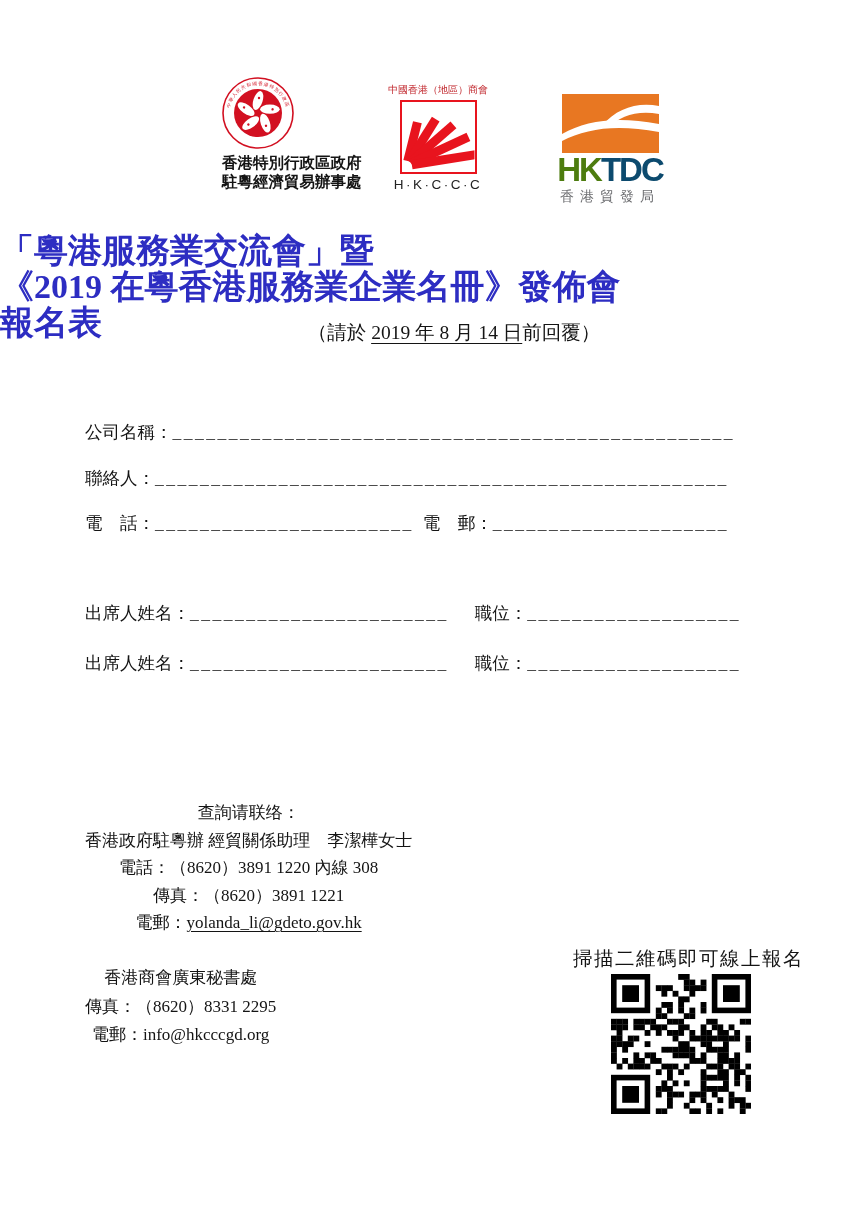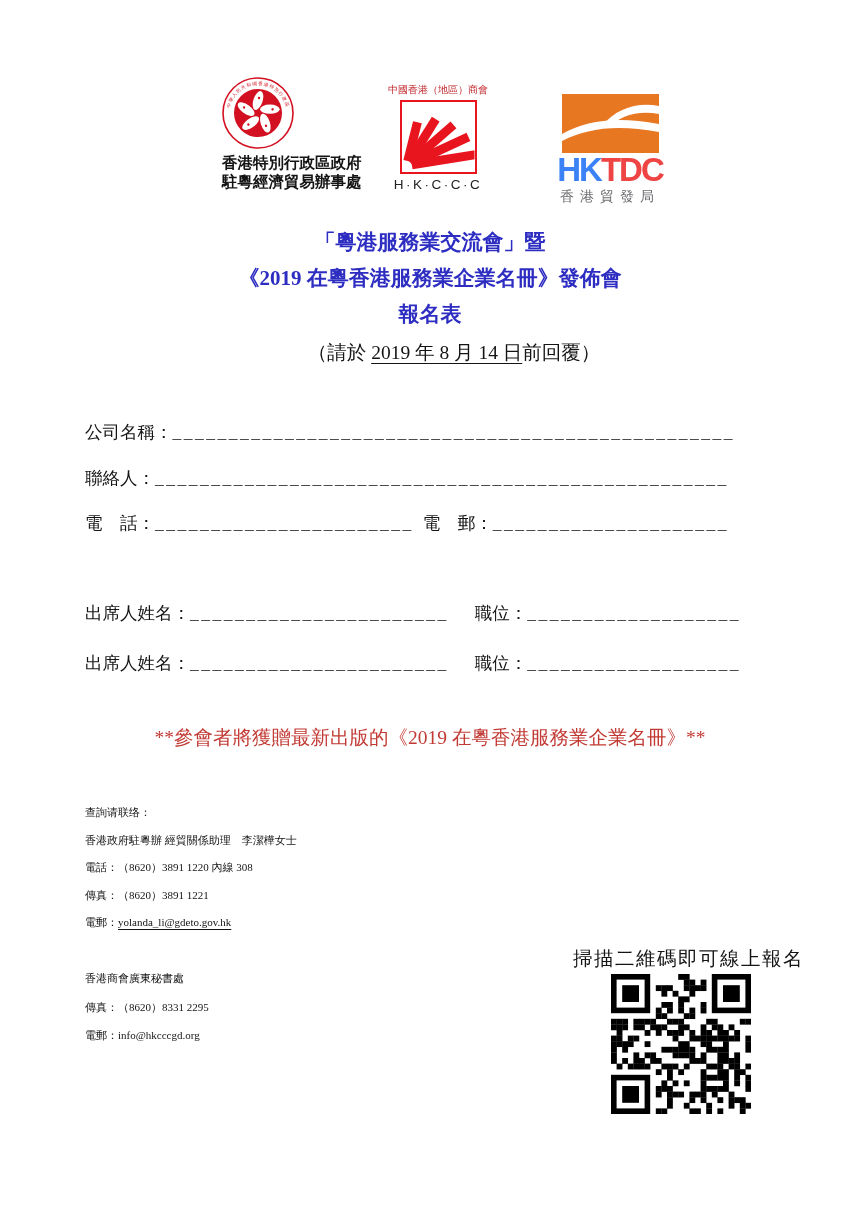--- a/index.html
+++ b/index.html
@@ -16,41 +16,41 @@
   .gov-name{font-size:15.5px;font-weight:bold;line-height:18.5px;margin-top:4px;white-space:nowrap;margin-left:32px;}
   .hkccc-logo{left:386px;top:83px;width:104px;}
   .hkccc-top{font-size:10px;color:#c1272d;white-space:nowrap;}
   .hkccc-logo svg{display:block;margin:3px auto 0;}
   .hkccc-bottom{font-size:13.5px;letter-spacing:2.5px;margin-top:3px;color:#222;
     font-family:"Liberation Sans","DejaVu Sans",sans-serif;white-space:nowrap;}
   .hktdc-logo{left:556px;top:94px;width:108px;}
   .hktdc-logo svg{display:block;margin:0 auto;}
   .hktdc-word{font-family:"Liberation Sans","DejaVu Sans",sans-serif;font-weight:bold;
     font-size:33px;letter-spacing:-2px;line-height:30px;margin-top:2px;white-space:nowrap;}
-  .hktdc-hk{color:#3b82f6;}
-  .hktdc-tdc{color:#ef4444;}
+  .hktdc-hk{color:#4d7c0f;}
+  .hktdc-tdc{color:#0c4a6e;}
   .hktdc-cn{color:#6d6e71;font-size:14px;letter-spacing:6px;margin-top:3px;white-space:nowrap;
     font-family:Liberation Serif, serif;text-align:center;}
 
   
-  .title-line{left:0;right:0;text-align:center;font-size:21px;font-weight:bold;color:#2d2dc2;white-space:nowrap;}
+  .title-line{left:0;right:0;text-align:left;font-size:34px;font-weight:bold;color:#2d2dc2;white-space:nowrap;}
   .reply-line{left:0;right:0;text-align:center;font-size:19.5px;color:#141414;white-space:nowrap;}
   .u{text-decoration:underline;text-underline-offset:4px;text-decoration-thickness:1.3px;}
 
   
   .frow{left:85px;font-size:17.5px;white-space:nowrap;}
   .blank{letter-spacing:2.5px;color:#2a2a2a;}
   .gap-sm{margin-left:9px;}
   .gap-md{margin-left:26px;}
 
   
   .notice{left:0;right:0;text-align:center;font-size:19.5px;color:#c23a34;white-space:nowrap;}
 
   
-  .contact{font-size:11px;line-height:27.5px;white-space:nowrap;}
+  .contact{font-size:17px;line-height:27.5px;white-space:nowrap;text-align:center;}
   .contact p{margin:0;}
   .contact2{line-height:28.5px;}
   .email-u{text-decoration:underline;text-underline-offset:3px;}
 
   
   .qr-caption{font-size:19.5px;letter-spacing:1.5px;white-space:nowrap;}
   .qr{width:140px;height:140px;}
   .qr svg{display:block;width:140px;height:140px;}
 </style>
 </head>
@@ -125,40 +125,39 @@
       <path d="M0 40 C 25 26, 55 22, 97 30 L 97 38 C 55 30, 25 34, 0 47 Z" fill="#ffffff"></path>
       <path d="M40 32 C 55 14, 75 8, 97 12 L 97 20 C 75 16, 58 22, 46 34 Z" fill="#ffffff"></path>
     </svg>
     <div class="hktdc-word"><span class="hktdc-hk">HK</span><span class="hktdc-tdc">TDC</span></div>
     <div class="hktdc-cn">香港貿發局</div>
   </div>
 
   <div class="abs title-line" style="top:228px;">「粵港服務業交流會」暨</div>
   <div class="abs title-line" style="top:264px;">《2019 在粵香港服務業企業名冊》發佈會</div>
   <div class="abs title-line" style="top:300px;">報名表</div>
-  <div class="abs reply-line" style="top:339px;padding-left:48px;"><span>（請於 </span><span class="u">2019 年 8 月 14 日</span><span>前回覆）</span></div>
+  <div class="abs reply-line" style="top:319px;padding-left:48px;"><span>（請於 </span><span class="u">2019 年 8 月 14 日</span><span>前回覆）</span></div>
 
   <div class="abs frow" style="top:420px;">
     <span>公司名稱：</span><span class="blank">__________________________________________________</span>
   </div>
   <div class="abs frow" style="top:511px;">
     <span>電　話：</span><span class="blank">_______________________</span><span class="gap-sm">電　郵：</span><span class="blank">_____________________</span>
   </div>
   <div class="abs frow" style="top:466px;">
     <span>聯絡人：</span><span class="blank">___________________________________________________</span>
   </div>
 
   <div class="abs frow" style="top:601px;">
     <span>出席人姓名：</span><span class="blank">_______________________</span><span class="gap-md">職位：</span><span class="blank">___________________</span>
   </div>
   <div class="abs frow" style="top:651px;">
     <span>出席人姓名：</span><span class="blank">_______________________</span><span class="gap-md">職位：</span><span class="blank">___________________</span>
   </div>
 
-  <div class="abs notice" style="top:724px;">**參會者將獲贈最新出版的《2019 在粵香港服務業企業名冊》**</div>
 
   <div class="abs contact" style="left:85px;top:799px;">
     <p>查詢请联络：</p>
     <p>香港政府駐粵辦 經貿關係助理　李潔樺女士</p>
     <p><span>電話：</span><span>（8620）3891 1220 內線 308</span></p>
     <p><span>傳真：</span><span>（8620）3891 1221</span></p>
     <p><span>電郵：</span><span class="email-u">yolanda_li@gdeto.gov.hk</span></p>
   </div>
 
   <div class="abs qr-caption" style="left:573px;top:945px;">掃描二維碼即可線上報名</div>

